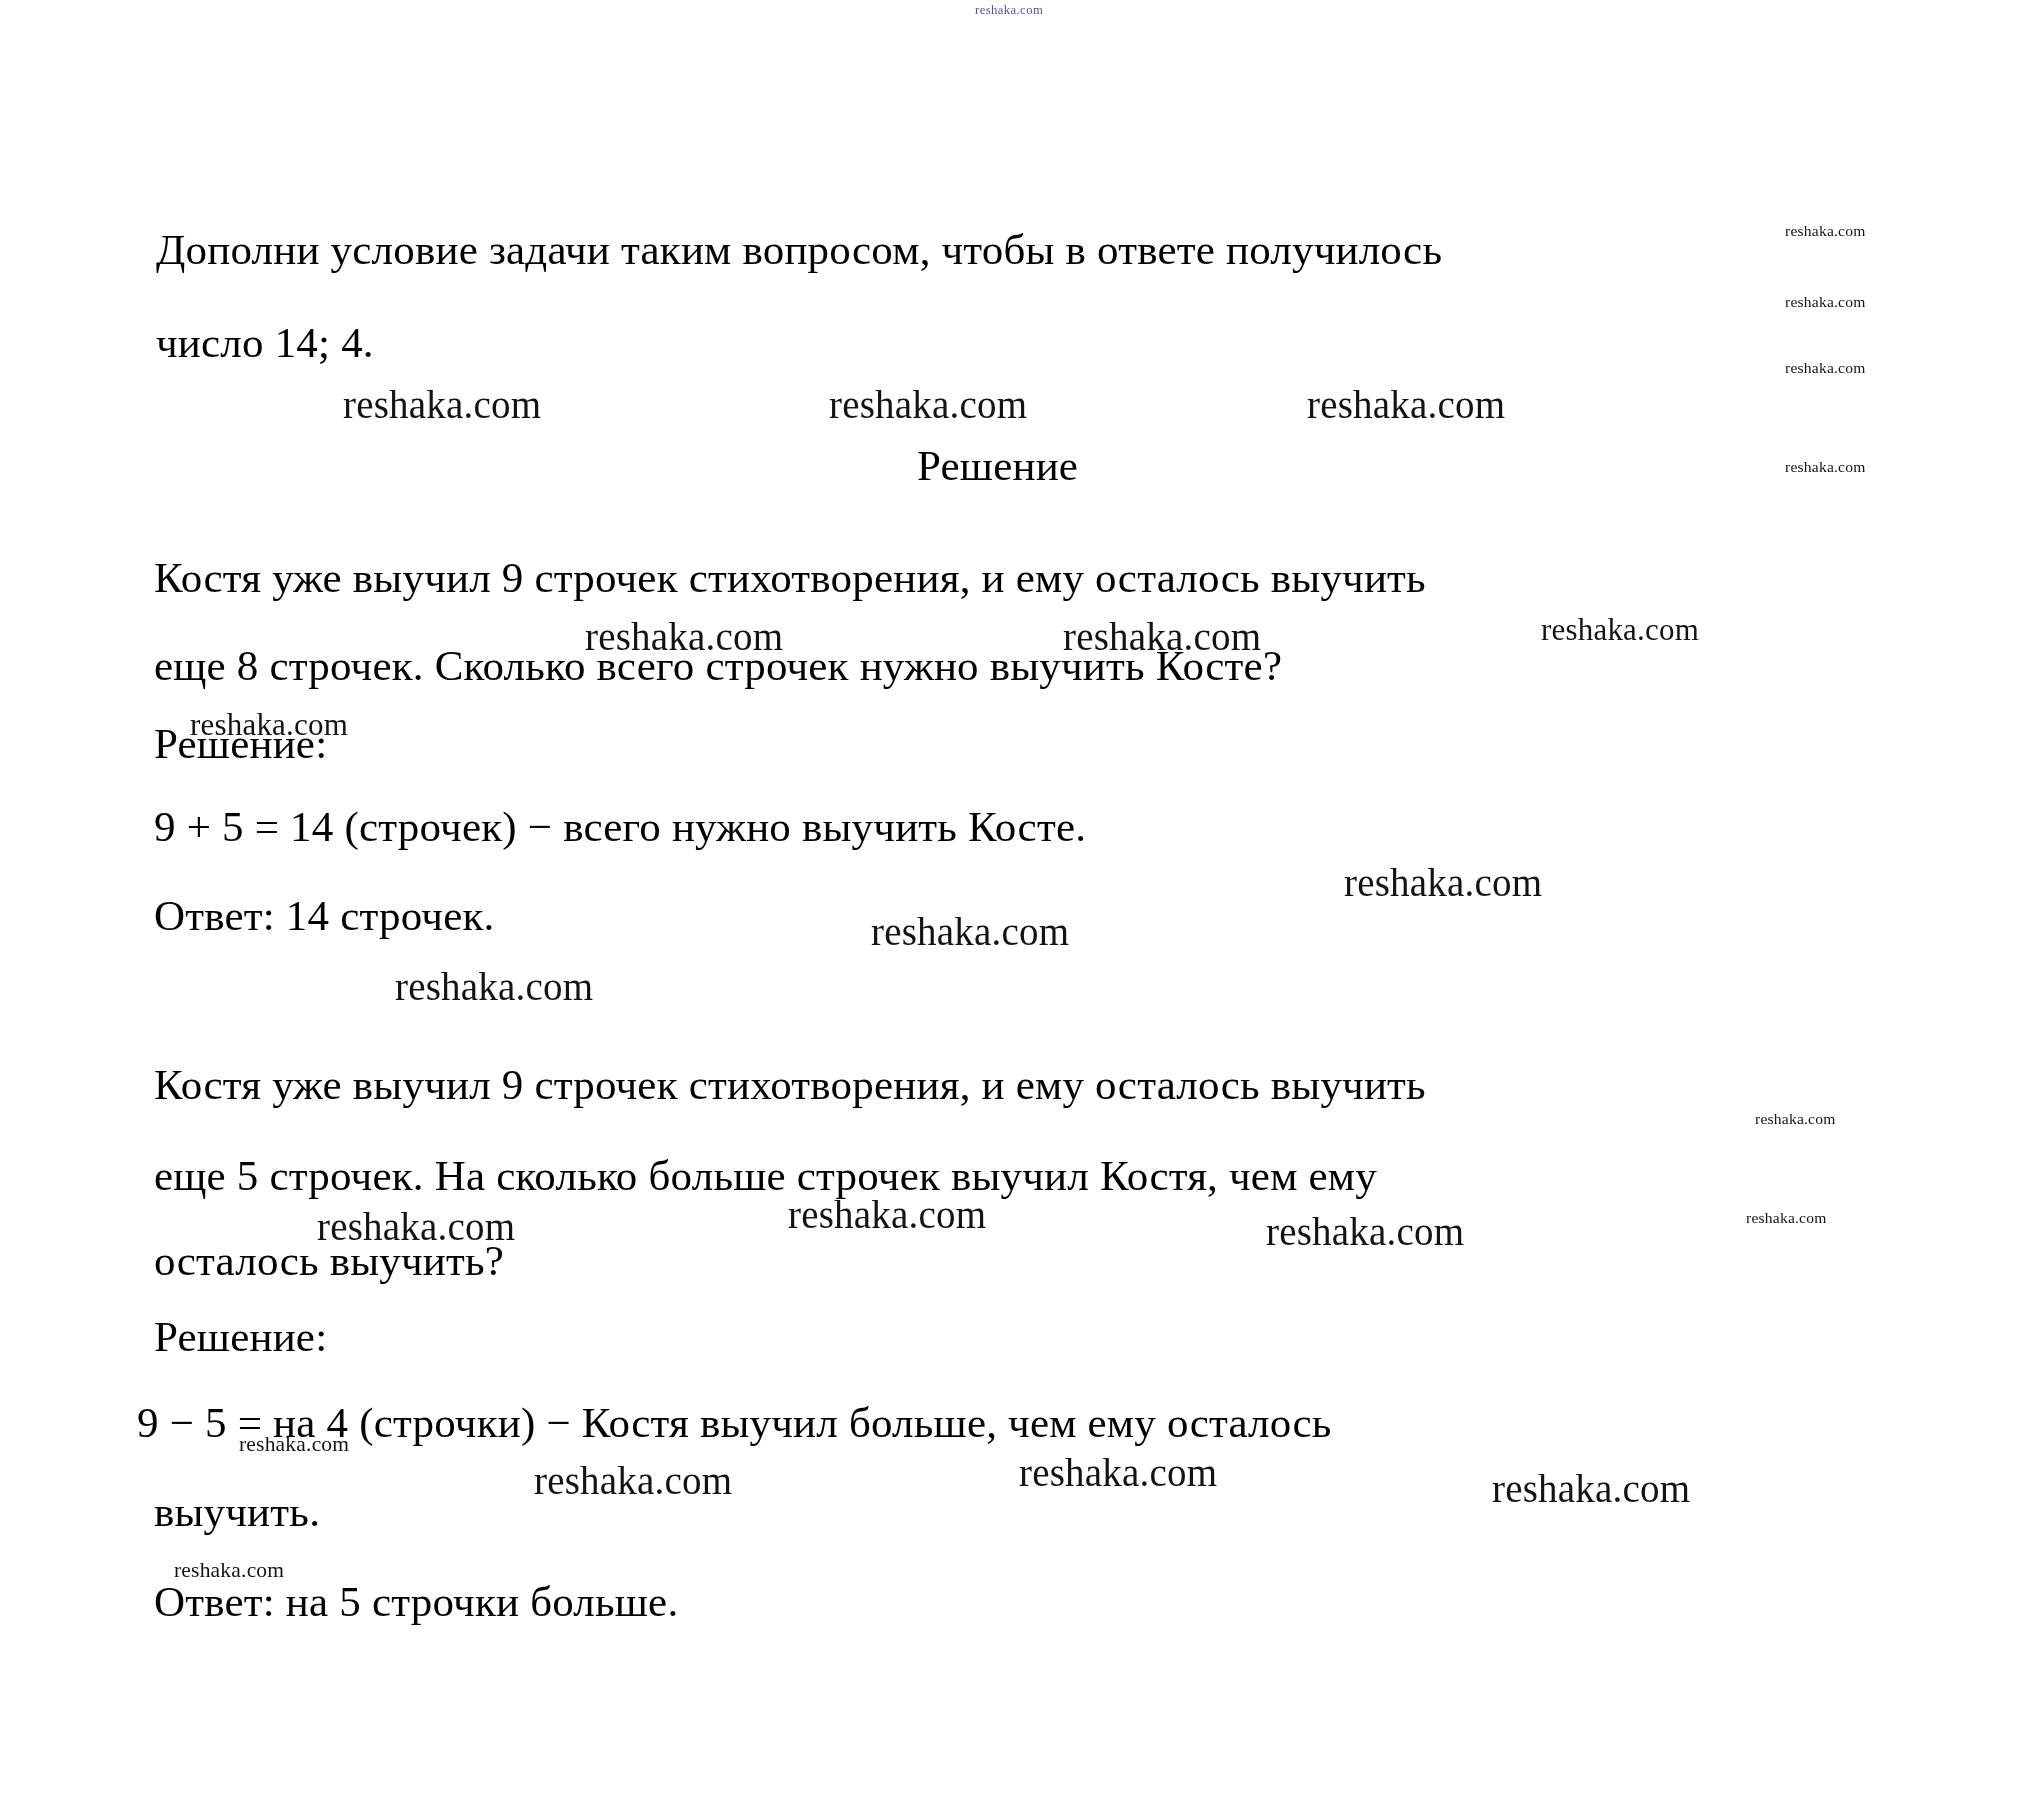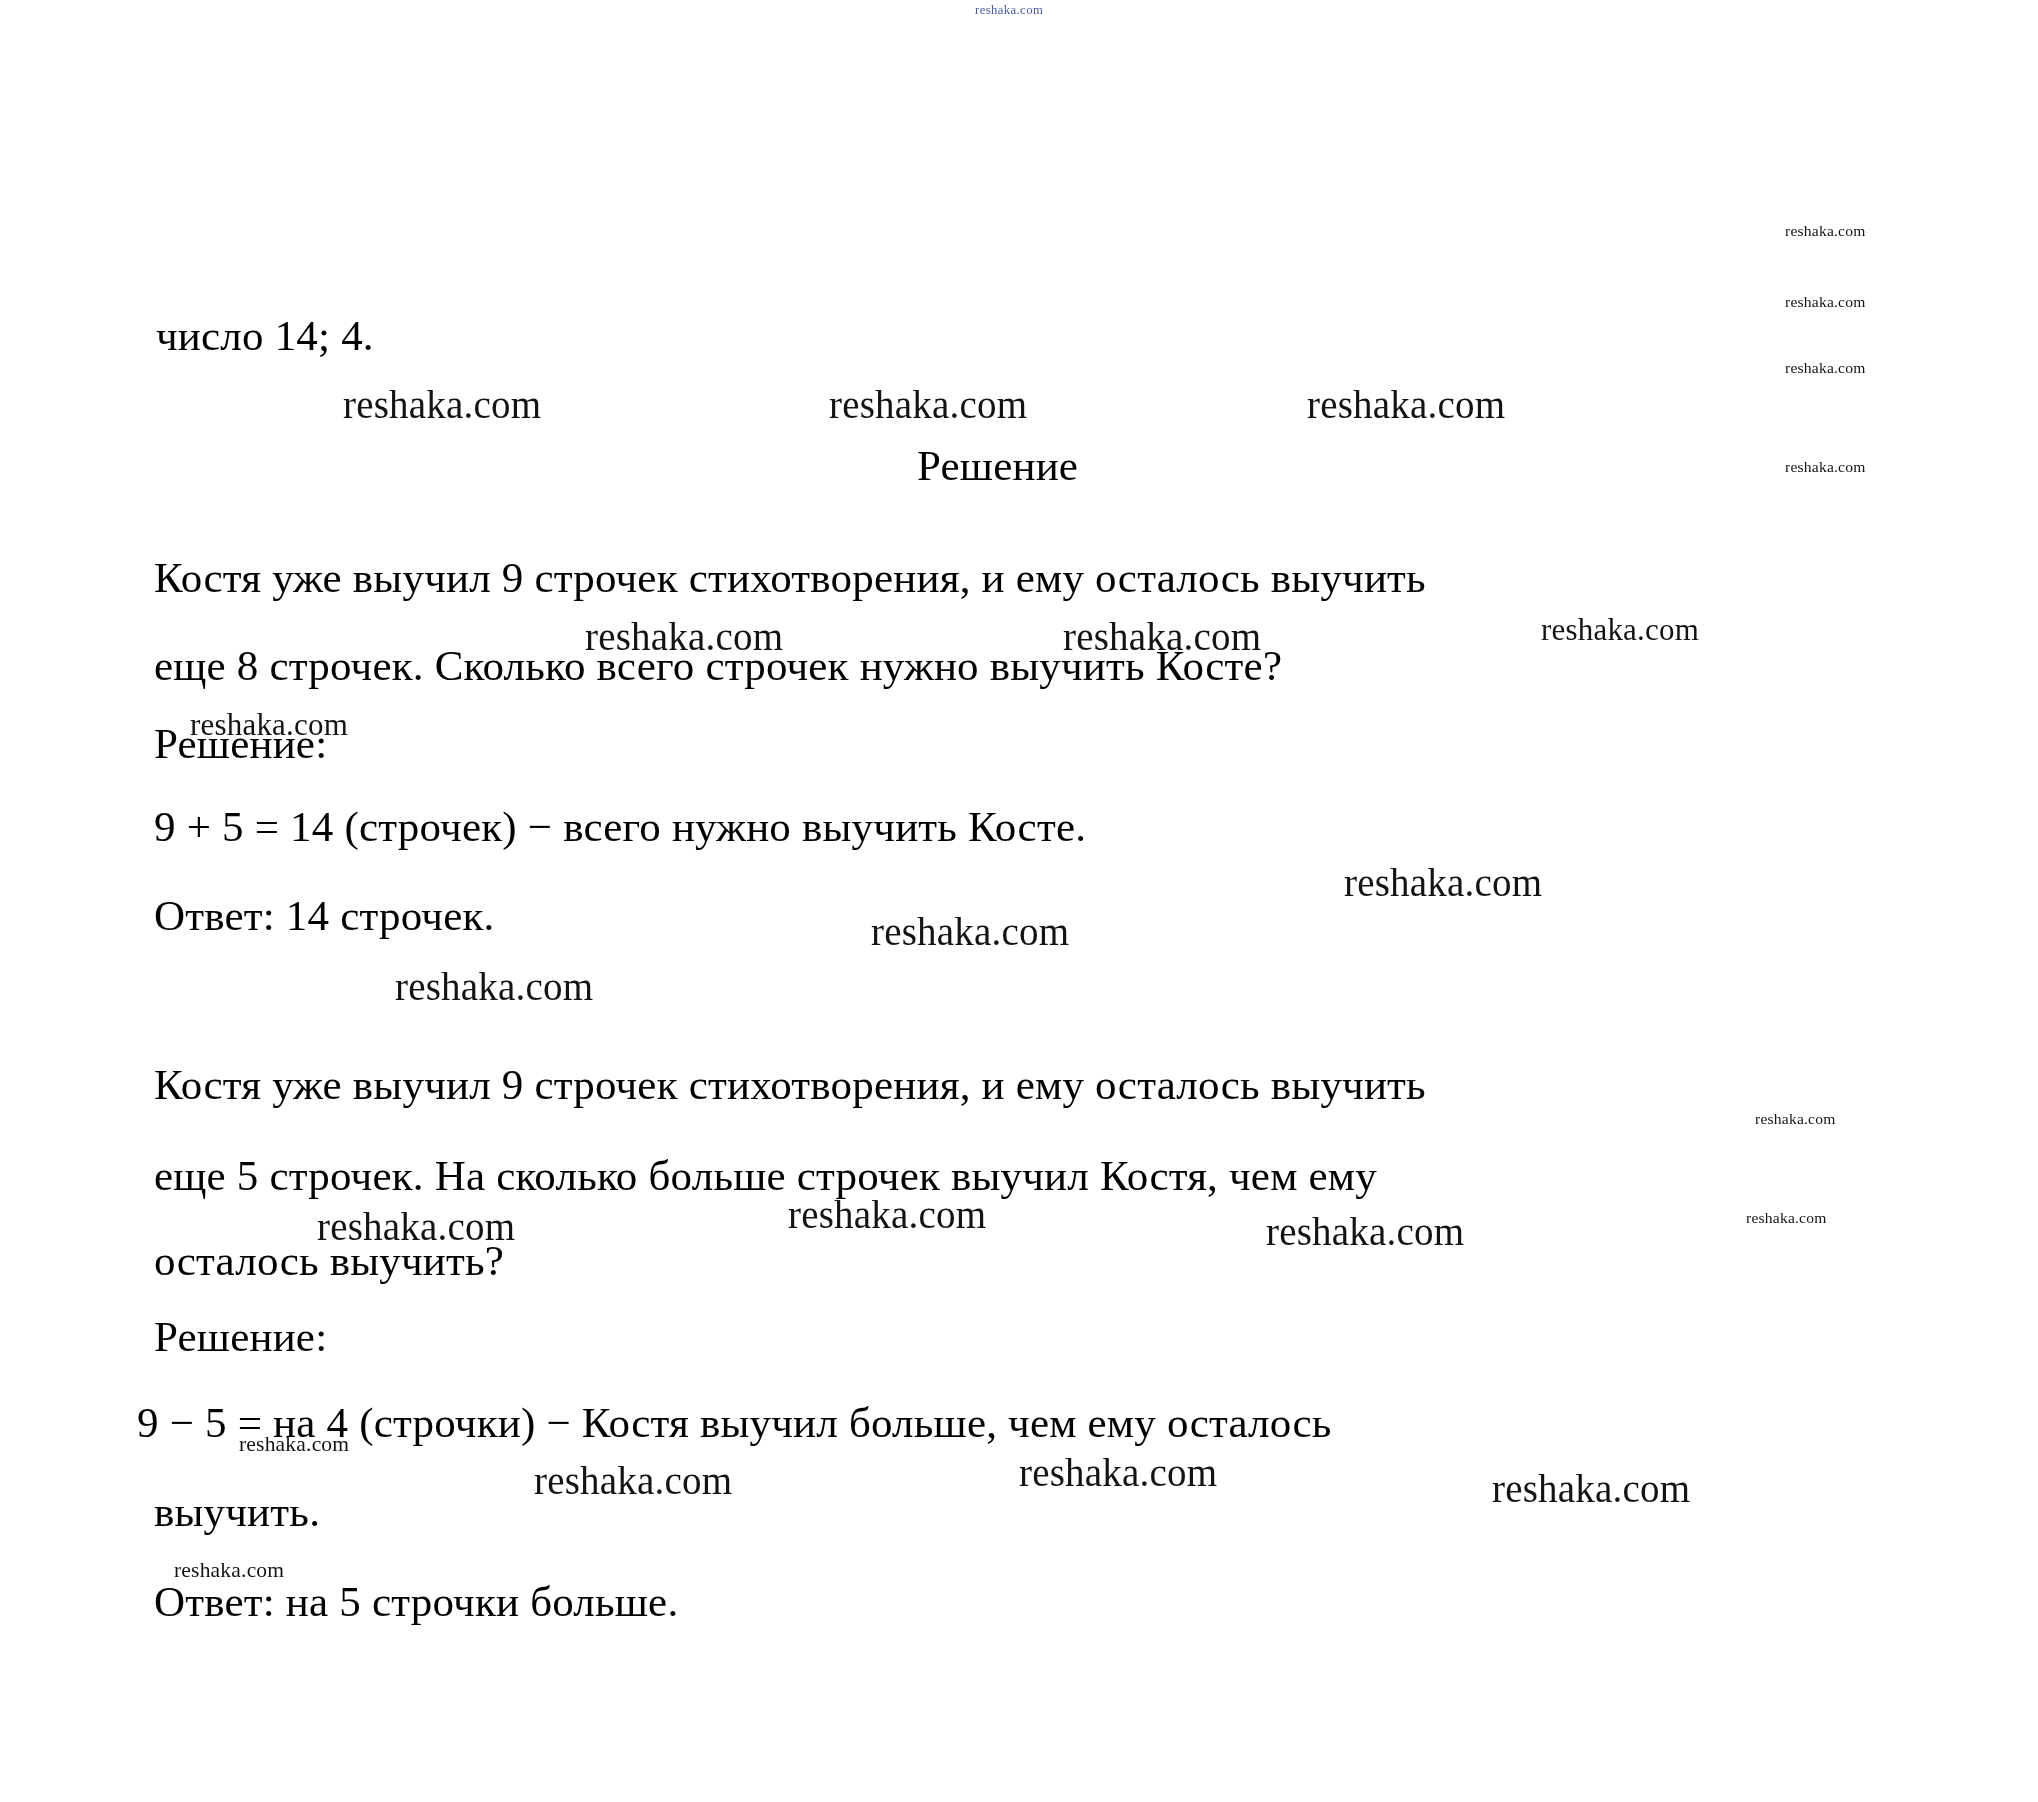--- a/index.html
+++ b/index.html
@@ -49,21 +49,22 @@
     letter-spacing: 0.4px;
   }
 </style>
 </head>
 <body>
 
 <div class="page">
 
   <div class="wm wm-top" style="left: 975px; top: 2.9px;">reshaka.com</div>
 
-  <div class="line" style="left: 156px; top: 314px; text-align: center;">число 14; 4.</div>
+  <div class="line" style="left: 156px; top: 228px;">Дополни условие задачи таким вопросом, чтобы в ответе получилось</div>
+  <div class="line" style="left: 156px; top: 321px; text-align: center;">число 14; 4.</div>
 
   <div class="wm wm-lg" style="left: 343px; top: 382px;">reshaka.com</div>
   <div class="wm wm-lg" style="left: 829px; top: 382px;">reshaka.com</div>
   <div class="wm wm-lg" style="left: 1307px; top: 382px;">reshaka.com</div>
 
   <div class="wm wm-xs" style="left: 1785px; top: 222px;">reshaka.com</div>
   <div class="wm wm-xs" style="left: 1785px; top: 293px;">reshaka.com</div>
   <div class="wm wm-xs" style="left: 1785px; top: 359px;">reshaka.com</div>
   <div class="wm wm-xs" style="left: 1785px; top: 458px;">reshaka.com</div>
 

